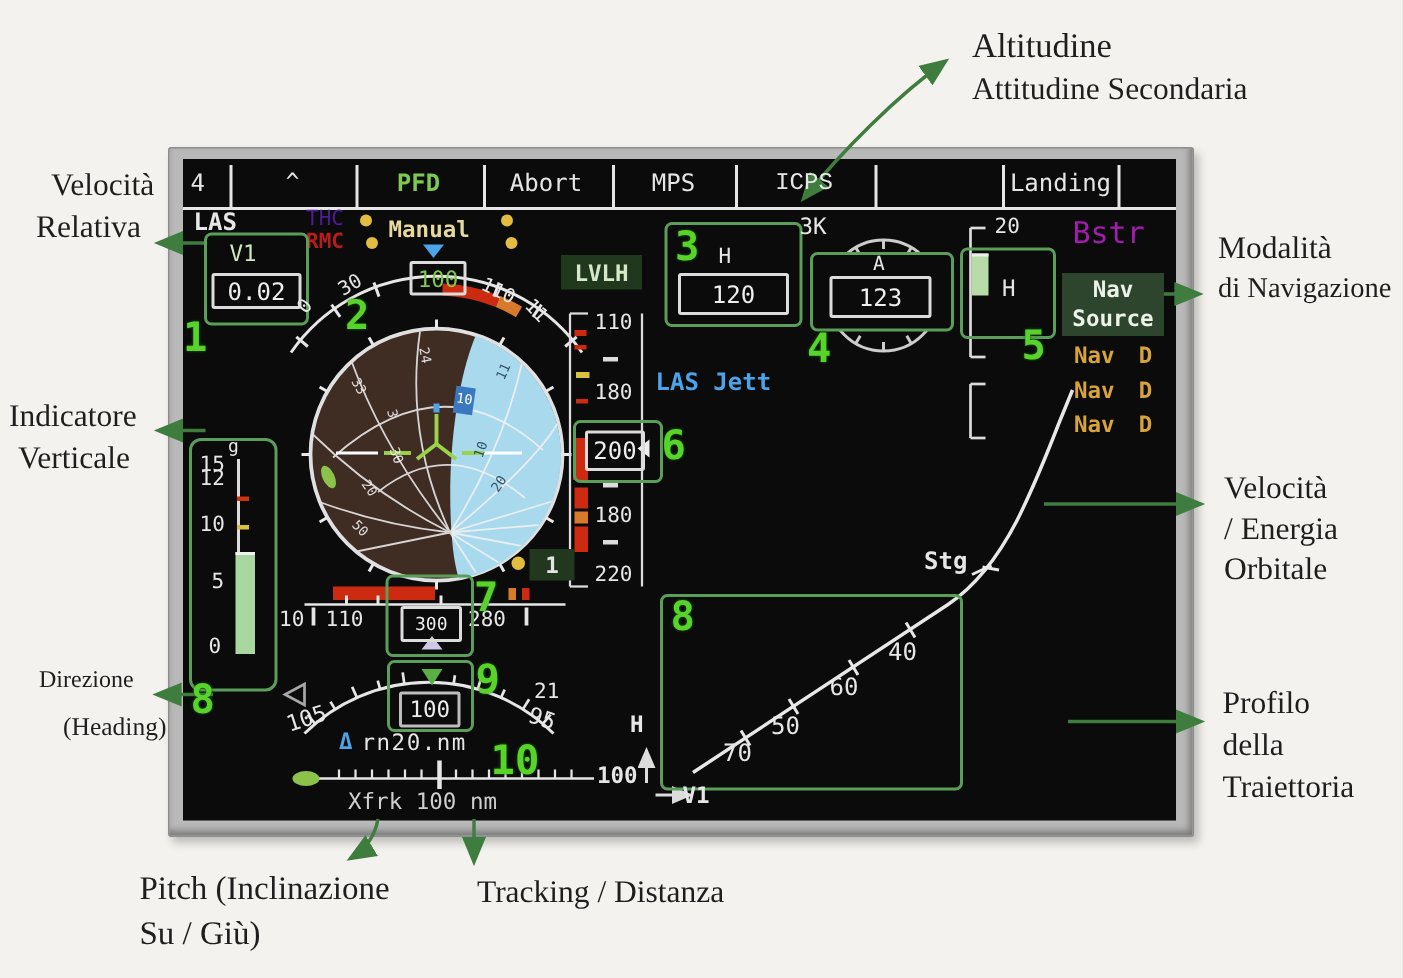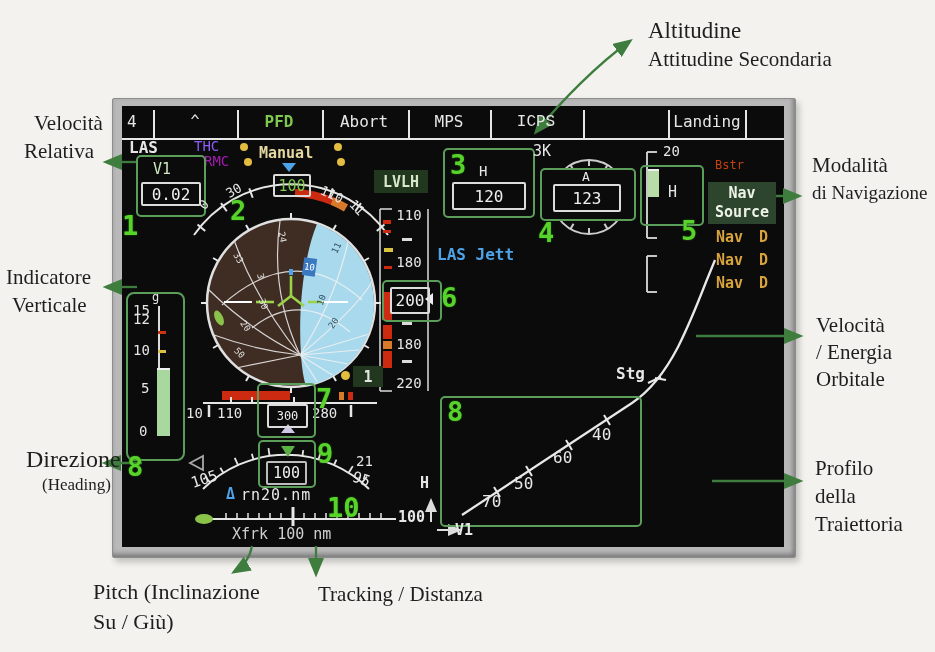--- a/index.html
+++ b/index.html
@@ -252,22 +252,22 @@
   <div class="sep" style="left:237px;"></div>
   <div class="sep" style="left:322px;"></div>
   <div class="sep" style="left:408px;"></div>
   <div class="sep" style="left:490px;"></div>
   <div class="sep" style="left:583px;"></div>
   <div class="sep" style="left:668px;"></div>
   <div class="sep" style="left:745px;"></div>
   <div class="abs" style="left:122px;top:138px;width:662px;height:2px;background:#e6e6e6;"></div>
 
   <div class="lbl" style="left:129px;top:140px;font-size:16px;font-weight:bold;">LAS</div>
-  <div class="lbl" style="left:194px;top:139px;color:#8b5cf6;">THC</div>
-  <div class="lbl" style="left:204px;top:154px;color:#a21caf;">RMC</div>
+  <div class="lbl" style="left:204px;top:139px;color:#4c1d95;">THC</div>
+  <div class="lbl" style="left:204px;top:154px;color:#b91c1c;font-weight:bold;">RMC</div>
   <div class="lbl" style="left:259px;top:146px;font-size:15px;font-weight:bold;color:#e6d9a0;">Manual</div>
   <div class="dot" style="left:240px;top:143px;"></div>
   <div class="dot" style="left:244px;top:158px;"></div>
   <div class="dot" style="left:334px;top:143px;"></div>
   <div class="dot" style="left:337px;top:158px;"></div>
 
   <div class="grnbox" style="left:136px;top:155px;width:66px;height:58px;"></div>
   <div class="lbl" style="left:153px;top:162px;color:#cfe8c0;font-size:15px;">V1</div>
   <div class="whtbox" style="left:141px;top:182px;width:56px;height:20px;">0.02</div>
   <div class="num" style="left:122px;top:212px;">1</div>
@@ -304,21 +304,21 @@
   <div class="lbl" style="left:582px;top:170px;font-size:13px;">A</div>
   <div class="whtbox" style="left:553px;top:184px;width:64px;height:24px;">123</div>
   <div class="num" style="left:538px;top:219px;">4</div>
 
   <div class="lbl" style="left:663px;top:144px;">20</div>
   <div class="grnbox" style="left:640px;top:165px;width:60px;height:57px;"></div>
   <div class="abs" style="left:648px;top:169px;width:11px;height:26px;background:#b8dca8;border-top:2px solid #eee;"></div>
   <div class="lbl" style="left:668px;top:185px;font-size:15px;">H</div>
   <div class="num" style="left:681px;top:217px;">5</div>
 
-  <div class="lbl" style="left:715px;top:159px;font-size:12px;color:#c2410c;">Bstr</div>
+  <div class="lbl" style="left:715px;top:145px;font-size:20px;color:#a21caf;">Bstr</div>
   <div class="badge" style="left:708px;top:182px;width:68px;height:42px;background:#2c452c;color:#eef3ea;font-size:15px;flex-direction:column;line-height:1.25;">
     <span>Nav</span>
     <span>Source</span>
   </div>
   <div class="lbl" style="left:716px;top:230px;font-size:15px;font-weight:bold;color:#d9a33b;word-spacing:7px;">Nav D</div>
   <div class="lbl" style="left:716px;top:253px;font-size:15px;font-weight:bold;color:#d9a33b;word-spacing:7px;">Nav D</div>
   <div class="lbl" style="left:716px;top:276px;font-size:15px;font-weight:bold;color:#d9a33b;word-spacing:7px;">Nav D</div>
 
   <div class="lbl" style="left:437px;top:247px;font-size:16px;font-weight:bold;color:#4da3e8;">LAS Jett</div>
 
@@ -375,21 +375,21 @@
 
   <div class="ann" style="left:648px;top:46px;">Attitudine Secondaria</div>
   <div class="ann" style="left:648px;top:16px;font-size:23px;">Altitudine</div>
 
   <div class="ann" style="left:34px;top:110px;">Velocità</div>
   <div class="ann" style="left:24px;top:138px;">Relativa</div>
 
   <div class="ann" style="left:6px;top:264px;">Indicatore</div>
   <div class="ann" style="left:12px;top:292px;">Verticale</div>
 
-  <div class="ann" style="left:26px;top:444px;font-size:24px;">Direzione</div>
+  <div class="ann" style="left:26px;top:444px;font-size:16px;">Direzione</div>
   <div class="ann small" style="left:42px;top:474px;">(Heading)</div>
 
   <div class="ann" style="left:812px;top:152px;">Modalità</div>
   <div class="ann" style="left:812px;top:181px;font-size:19px;">di Navigazione</div>
 
   <div class="ann" style="left:816px;top:312px;">Velocità</div>
   <div class="ann" style="left:816px;top:339px;">/ Energia</div>
   <div class="ann" style="left:816px;top:366px;">Orbitale</div>
 
   <div class="ann" style="left:815px;top:455px;">Profilo</div>

